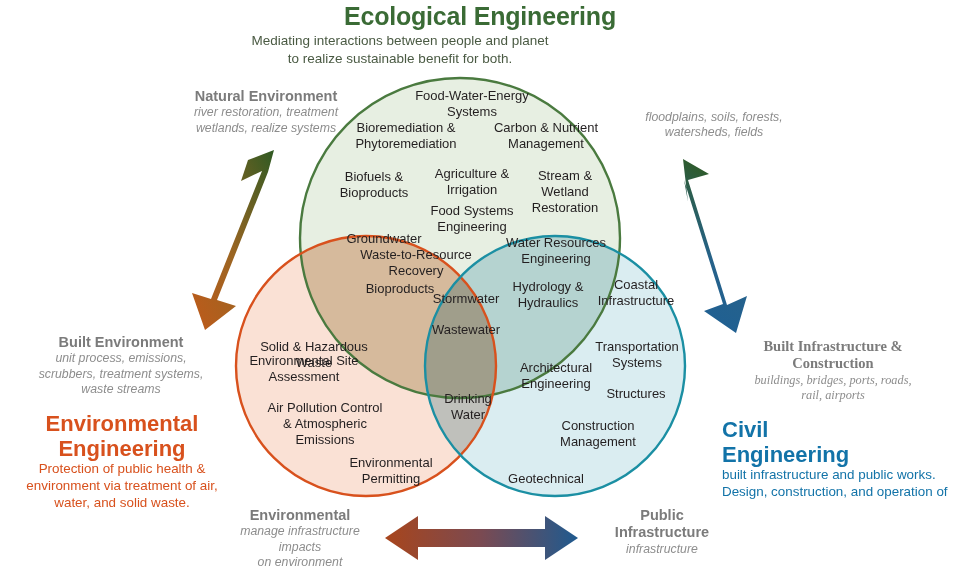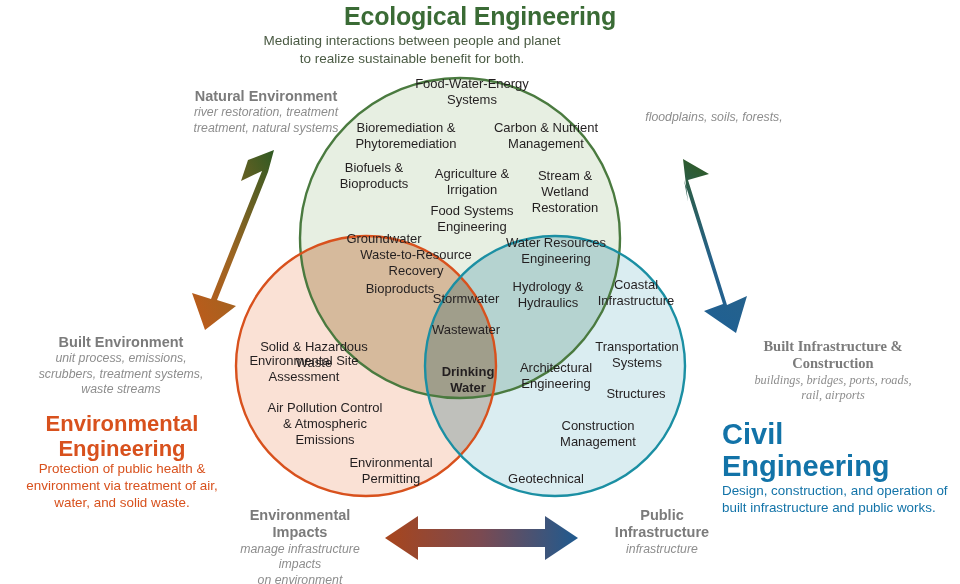--- a/index.html
+++ b/index.html
@@ -13,37 +13,37 @@
   }
   #stage{position:absolute;inset:0;width:960px;height:584px;}
 
   
   .hdr-title{
     position:absolute;left:0;top:2px;width:960px;text-align:center;
     font-size:25px;font-weight:bold;color:#3a6b35;letter-spacing:-0.2px;
   }
   .hdr-sub{
     position:absolute;left:0;top:32px;width:800px;text-align:center;
-    font-size:13.5px;color:#4a5a43;line-height:1.35;padding-left:12px;
+    font-size:13.5px;color:#4a5a43;line-height:1.35;
   }
 
   
   .venn{position:absolute;left:0;top:0;width:960px;height:584px;}
 
   
   .lbl{position:absolute;text-align:center;font-size:13px;line-height:1.22;color:#231f20;}
 
   
   .side-title{font-size:14.5px;font-weight:bold;color:#7b7b7b;line-height:1.2;}
   .side-sub{font-size:12.3px;font-style:italic;color:#8d8d8d;line-height:1.25;}
   .brand{font-weight:bold;line-height:1.12;}
   .brand-sub{line-height:1.26;}
   .env-brand{color:#d8511d;font-size:22px;}
   .env-brand-sub{color:#d8511d;font-size:13.4px;}
-  .civ-brand{color:#1273a8;font-size:29px;}
+  .civ-brand{color:#1273a8;font-size:22px;}
   .civ-brand-sub{color:#1273a8;font-size:13.4px;}
 
   .blk{position:absolute;}
   .ta-c{text-align:center;}
 </style>
 </head>
 <body>
 
 <div id="stage">
 
@@ -117,33 +117,33 @@
 
     <g>
       <path d="M683,159 L709,174 L688,180 L727,305 L747,296 L736,333 L704,311 L723,304 L684,180 L688,202 Z" fill="url(#gradUR)"></path>
     </g>
 
     <g>
       <path d="M385,538 L418,516 L418,529 L545,529 L545,516 L578,538 L545,560 L545,547 L418,547 L418,560 Z" fill="url(#gradB)"></path>
     </g>
   </svg>
 
-  <div class="lbl blk" style="left:402px;top:76px;width:140px;">
+  <div class="lbl blk" style="left:402px;top:88px;width:140px;">
     <div style="white-space:pre-line">Food-Water-Energy
 Systems</div>
   </div>
   <div class="lbl blk" style="left:336px;top:120px;width:140px;">
     <div style="white-space:pre-line">Bioremediation &amp;
 Phytoremediation</div>
   </div>
   <div class="lbl blk" style="left:482px;top:120px;width:128px;">
     <div style="white-space:pre-line">Carbon &amp; Nutrient
 Management</div>
   </div>
-  <div class="lbl blk" style="left:314px;top:160px;width:120px;">
+  <div class="lbl blk" style="left:314px;top:169px;width:120px;">
     <div style="white-space:pre-line">Biofuels &amp;
 Bioproducts</div>
   </div>
   <div class="lbl blk" style="left:412px;top:166px;width:120px;">
     <div style="white-space:pre-line">Agriculture &amp;
 Irrigation</div>
   </div>
   <div class="lbl blk" style="left:514px;top:168px;width:102px;">
     <div style="white-space:pre-line">Stream &amp;
 Wetland
@@ -174,21 +174,21 @@
 Hydraulics</div>
   </div>
 
   <div class="lbl blk" style="left:416px;top:291px;width:100px;">
     <div style="white-space:pre-line">Stormwater</div>
   </div>
   <div class="lbl blk" style="left:414px;top:322px;width:104px;">
     <div style="white-space:pre-line">Wastewater</div>
   </div>
 
-  <div class="lbl blk" style="left:420px;top:364px;width:96px;font-weight:bold;">
+  <div class="lbl blk" style="left:420px;top:391px;width:96px;">
     <div style="white-space:pre-line">Drinking
 Water</div>
   </div>
   <div class="lbl blk" style="left:504px;top:360px;width:104px;">
     <div style="white-space:pre-line">Architectural
 Engineering</div>
   </div>
 
   <div class="lbl blk" style="left:244px;top:300px;width:140px;margin-top:39px;">
     <div style="white-space:pre-line">Solid &amp; Hazardous
@@ -223,25 +223,26 @@
     <div style="white-space:pre-line">Construction
 Management</div>
   </div>
   <div class="lbl blk" style="left:496px;top:471px;width:100px;">
     <div style="white-space:pre-line">Geotechnical</div>
   </div>
 
   <div class="blk ta-c" style="left:166px;top:88px;width:200px;">
     <div class="side-title">Natural Environment</div>
     <div class="side-sub">river restoration, treatment</div>
-    <div class="side-sub">treatment, natural systems</div>
+    <div class="side-sub">wetlands, realize systems</div>
   </div>
 
   <div class="blk ta-c" style="left:604px;top:110px;width:220px;">
     <div class="side-sub">floodplains, soils, forests,</div>
+    <div class="side-sub">watersheds, fields</div>
   </div>
 
   <div class="blk ta-c" style="left:6px;top:334px;width:230px;">
     <div class="side-title">Built Environment</div>
     <div class="side-sub">unit process, emissions,</div>
     <div class="side-sub">scrubbers, treatment systems,</div>
     <div class="side-sub">waste streams</div>
   </div>
 
   <div class="blk ta-c" style="left:712px;top:338px;width:242px;font-family:Liberation Serif, serif;">
@@ -255,27 +256,26 @@
     <div class="brand env-brand">Environmental</div>
     <div class="brand env-brand">Engineering</div>
     <div class="brand-sub env-brand-sub">Protection of public health &amp;</div>
     <div class="brand-sub env-brand-sub">environment via treatment of air,</div>
     <div class="brand-sub env-brand-sub">water, and solid waste.</div>
   </div>
 
   <div class="blk" style="left:722px;top:418px;width:238px;text-align:left;">
     <div class="brand civ-brand">Civil</div>
     <div class="brand civ-brand">Engineering</div>
+    <div class="brand-sub civ-brand-sub">built infrastructure and public works.</div>
     <div class="brand-sub civ-brand-sub">Design, construction, and operation of</div>
-    <div class="brand-sub civ-brand-sub">built infrastructure and public works.</div>
   </div>
 
   <div class="blk ta-c" style="left:218px;top:507px;width:164px;">
     <div class="side-title">Environmental</div>
-    <div class="side-title">Impacts</div>
     <div class="side-sub">manage infrastructure impacts</div>
     <div class="side-sub">on environment</div>
   </div>
 
   <div class="blk ta-c" style="left:580px;top:507px;width:164px;">
     <div class="side-title">Public</div>
     <div class="side-title">Infrastructure</div>
     <div class="side-sub">infrastructure</div>
   </div>
 

